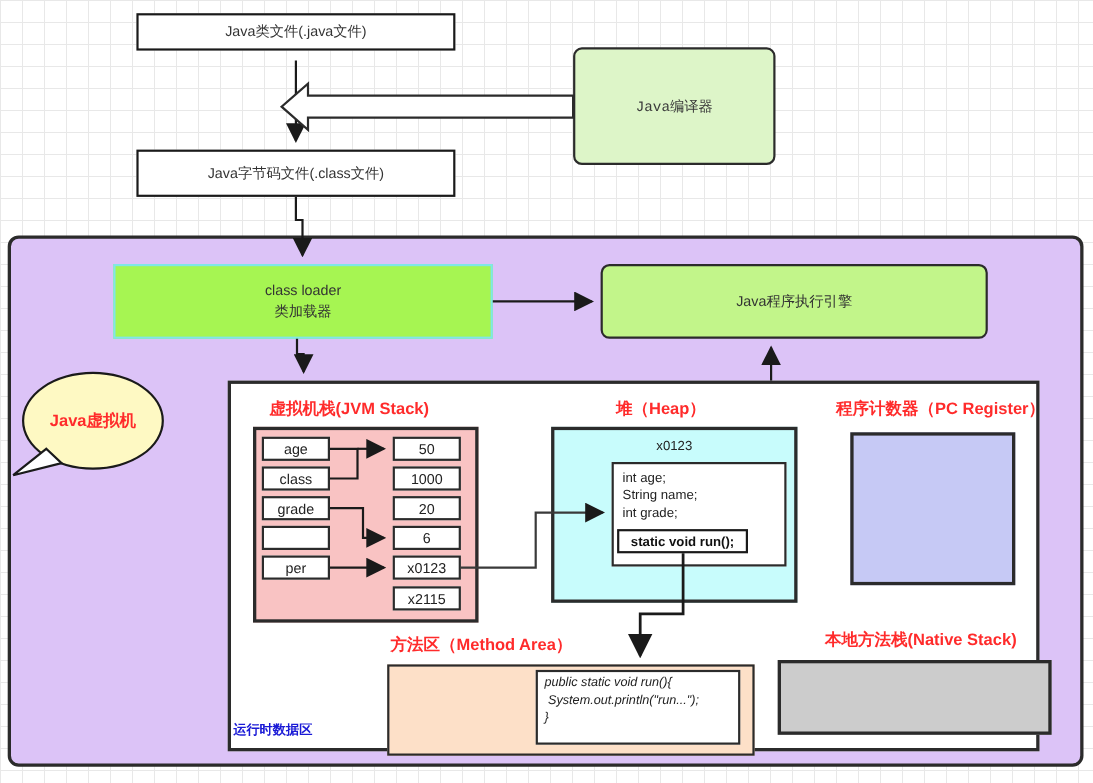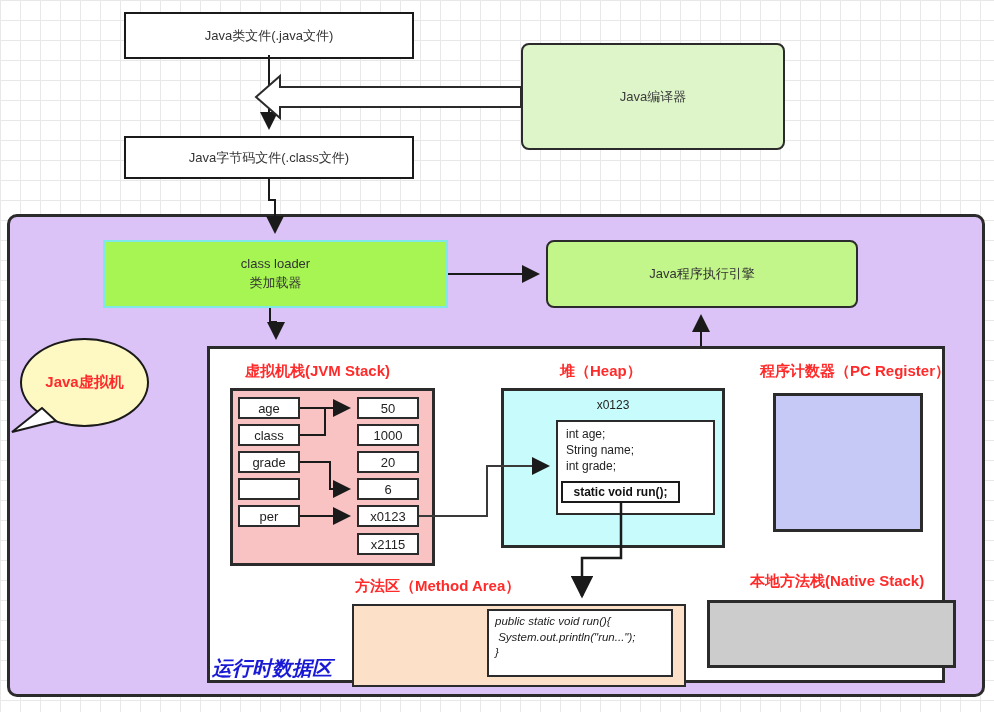--- a/index.html
+++ b/index.html
@@ -10,49 +10,49 @@
       linear-gradient(to right, #e8e8e8 1px, transparent 1px),
       linear-gradient(to bottom, #e8e8e8 1px, transparent 1px);
     background-size:20px 20px;
     font-family:"Liberation Sans","DejaVu Sans",sans-serif;
   }
   .node{position:absolute;box-sizing:border-box;display:flex;align-items:center;justify-content:center;text-align:center;}
   .plainbox{
     background:#ffffff;border:2px solid #1a1a1a;color:#333333;font-size:13px;
   }
   
-  #java-src{left:124px;top:12px;width:290px;height:47px;}
+  #java-src{left:124px;top:12px;width:290px;height:34px;}
   #java-class{left:124px;top:136px;width:290px;height:43px;}
   #compiler{
-    left:521px;top:43px;width:264px;height:107px;
-    background:#ddf5c8;border:2px solid #2b2b2b;border-radius:8px;color:#3b3b3b;font-size:13px;
+    left:521px;top:43px;width:184px;height:107px;
+    background:#ddf5c8;border:2px solid #2b2b2b;border-radius:8px;color:#3b3b3b;font-size:13px;font-family:Liberation Mono, monospace;
   }
   
   #jvm-box{
     position:absolute;left:7px;top:214px;width:978px;height:483px;
     background:#dcc3f7;border:3px solid #2b2b2b;border-radius:10px;box-sizing:border-box;
   }
   #class-loader{
     left:103px;top:240px;width:345px;height:68px;
     background:#a6f552;border:2px solid #7fe7e7;color:#333;font-size:13px;line-height:1.45;
   }
   #exec-engine{
-    left:546px;top:240px;width:312px;height:68px;
+    left:546px;top:240px;width:352px;height:68px;
     background:#c2f58a;border:2px solid #2b2b2b;border-radius:8px;color:#333;font-size:13px;text-align:center;
   }
   
   #runtime-area{
     position:absolute;left:207px;top:346px;width:738px;height:337px;
     background:#ffffff;border:3px solid #2b2b2b;box-sizing:border-box;
   }
   .section-title{
     position:absolute;color:#ff2b2b;font-weight:bold;font-size:15px;white-space:nowrap;
   }
   #runtime-label{
-    position:absolute;left:212px;top:655px;color:#1a1ad6;font-weight:bold;font-size:20px;font-style:italic;
+    position:absolute;left:212px;top:655px;color:#1a1ad6;font-weight:bold;font-size:12px;
   }
   
   #jvmstack-title{left:245px;top:362px;}
   #jvmstack-box{
     position:absolute;left:230px;top:388px;width:205px;height:178px;
     background:#f9c3c3;border:3px solid #2b2b2b;box-sizing:border-box;
   }
   .cell{
     position:absolute;background:#ffffff;border:2px solid #2b2b2b;box-sizing:border-box;
     display:flex;align-items:center;justify-content:center;font-size:13px;color:#222;

